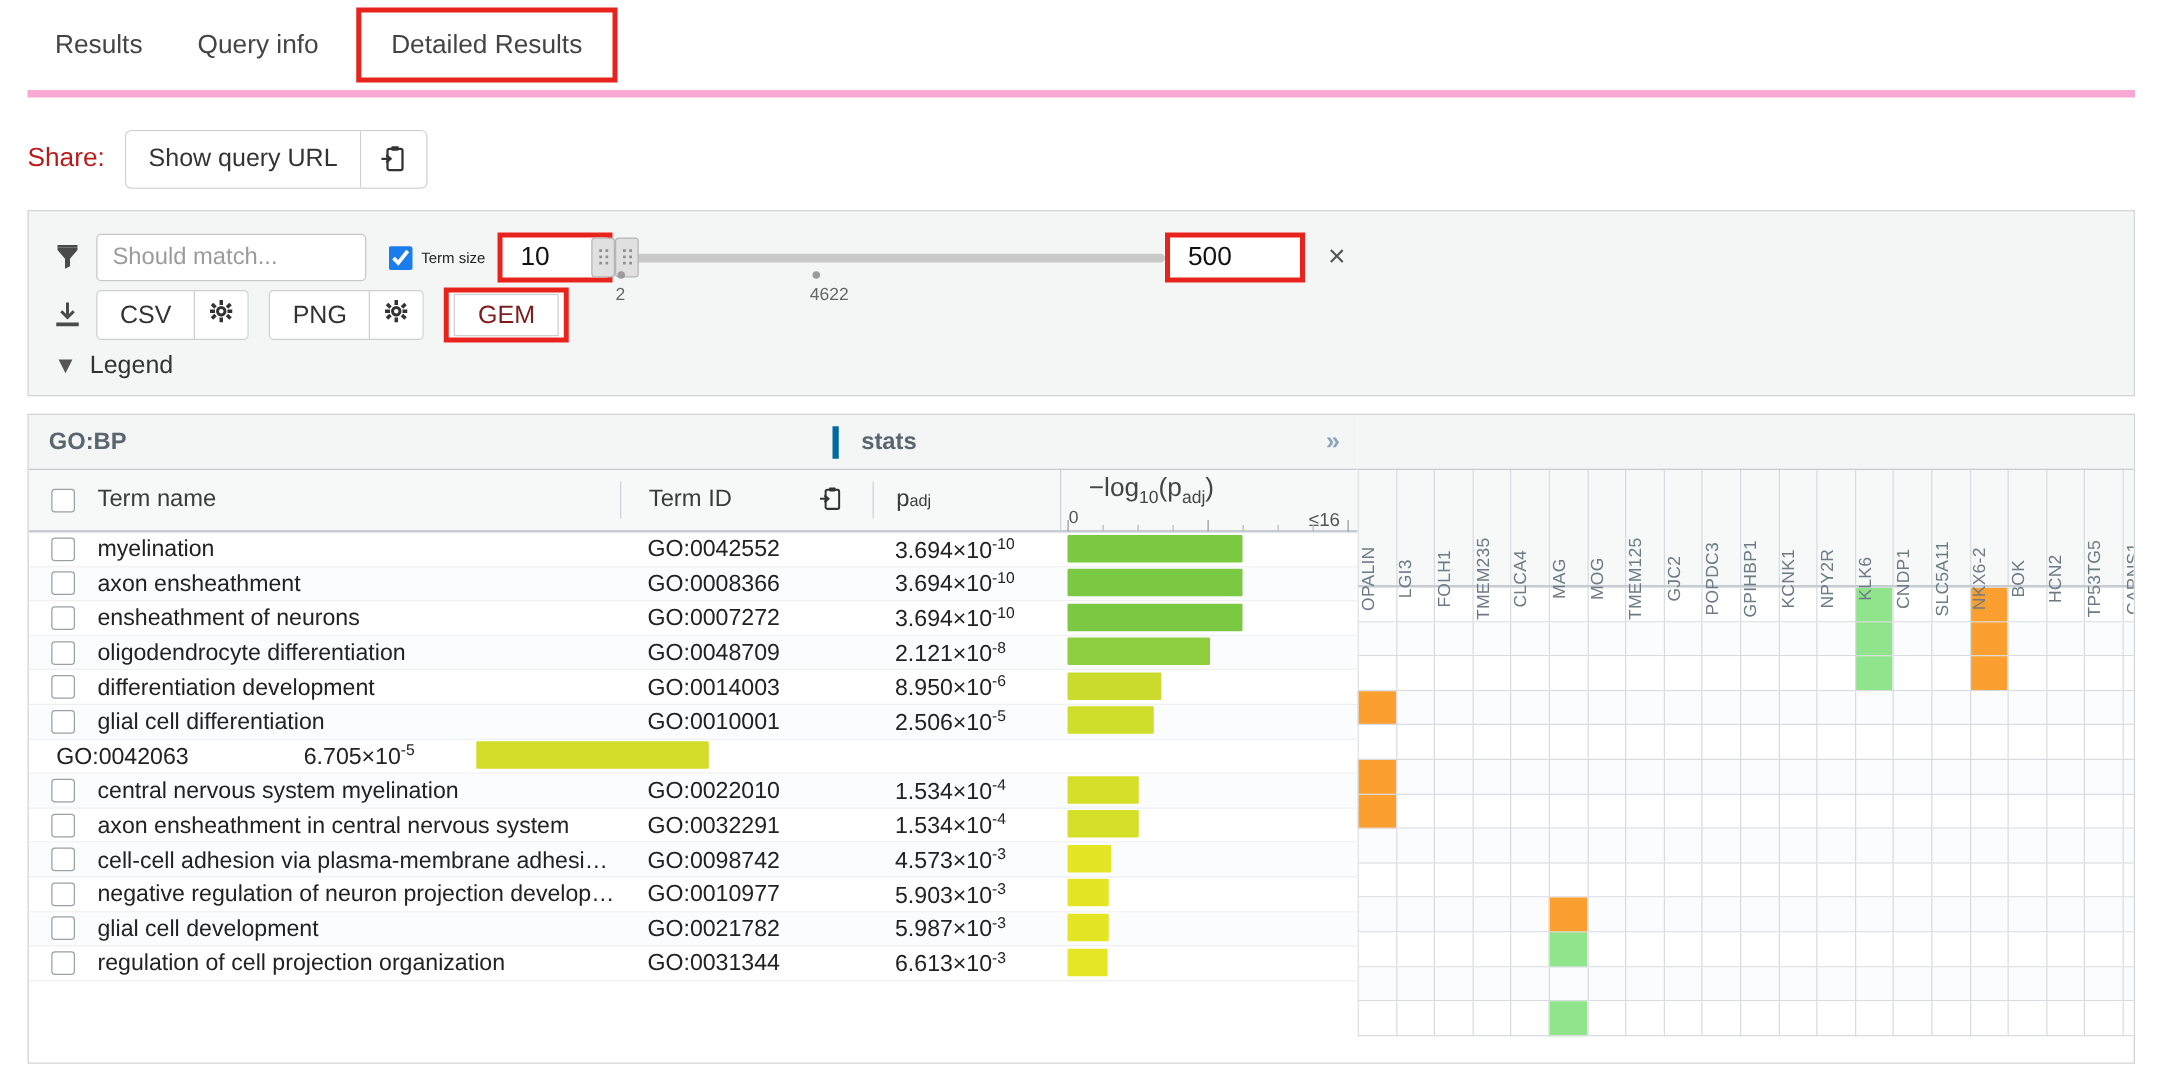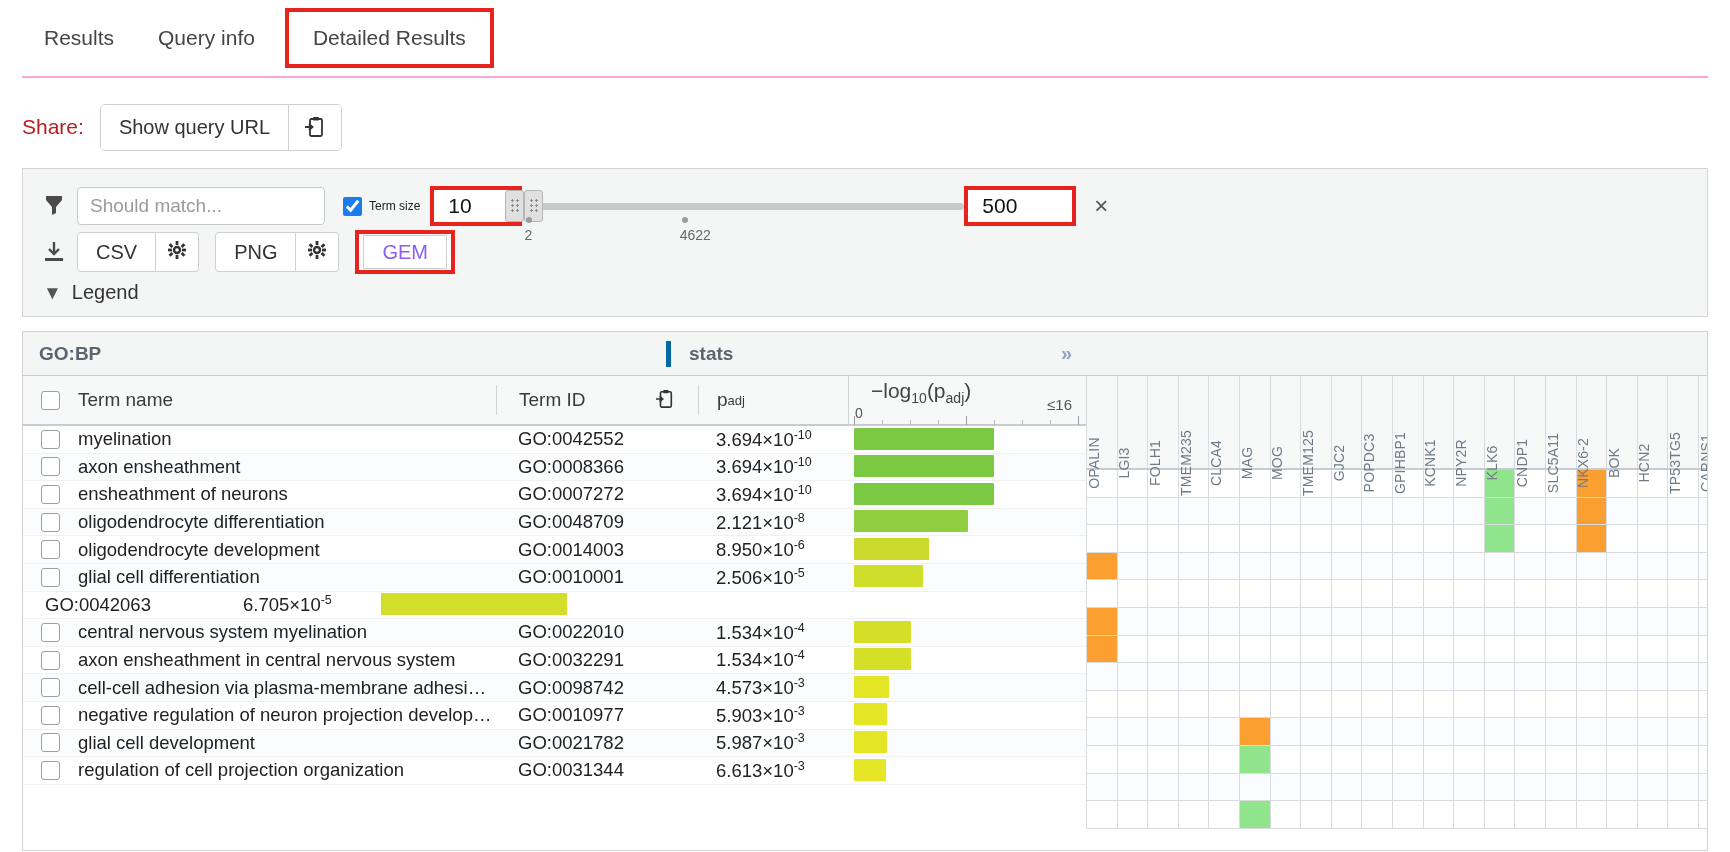--- a/index.html
+++ b/index.html
@@ -10,21 +10,21 @@
     background: #ffffff;
     font-family: "Liberation Sans", sans-serif;
     color: #333;
   }
   .page { position: relative; width: 1730px; height: 852px; }
 
   
   .tabbar {
     position: relative;
     height: 78px;
-    border-bottom: 2px solid #f9a8d4;
+    border-bottom: 6px solid #f9a8d4;
     margin: 0 22px;
     display: flex;
     align-items: center;
   }
   .tab {
     font-size: 21px;
     color: #444;
     padding: 14px 22px;
     white-space: nowrap;
     cursor: pointer;
@@ -82,21 +82,21 @@
     display: flex;
     align-items: center;
     padding: 0 20px;
     min-height: 46px;
   }
   .panel-icon {
     width: 34px; display:flex; align-items:center; justify-content:flex-start;
     color:#555;
   }
   .should-match {
-    width: 248px; height: 38px;
+    width: 216px; height: 38px;
     border: 1px solid #c8c8c8;
     border-radius: 4px;
     background: #fff;
     font-size: 19px;
     color: #9b9b9b;
     padding: 0 12px;
     font-family: "Liberation Sans", sans-serif;
   }
   .should-match::placeholder { color:#9b9b9b; }
   .cb-termsize {
@@ -168,21 +168,21 @@
   .dl-btn.lbl { border-radius: 4px 0 0 4px; }
   .dl-pair { display:flex; margin-right: 16px; }
   .gem-red {
     border: 4px solid #e8231e; background:#fff;
     height: 44px; display:flex; align-items:center; justify-content:center;
     padding: 0 4px;
   }
   .gem-inner {
     border: 1px solid #cfcfcf; background:#fff;
     height: 34px; display:flex; align-items:center; justify-content:center;
-    padding: 0 18px; font-size: 20px; color:#8b5cf6;
+    padding: 0 18px; font-size: 20px; color:#7f1d1d;
   }
   .legend-row { display:flex; align-items:center; padding: 6px 20px 0 20px; }
   .legend-lbl { font-size: 20px; color:#333; margin-left: 10px; }
   .chev { color:#555; font-size: 19px; }
 
   
   .tablewrap {
     margin: 14px 22px 0 22px;
     border: 1px solid #d2d2d2;
     background:#fff;
@@ -220,21 +220,21 @@
   .ch-termname { display:flex; align-items:center; gap:18px; padding-left:18px; width: 473px;}
   .ch-termid { border-left:1px solid #d0d4d8; padding-left: 22px; width: 160px; display:flex; align-items:center; height:30px;}
   .ch-clip { width: 42px; display:flex; align-items:center; }
   .ch-padj { border-left:1px solid #d0d4d8; padding-left: 18px; width: 150px; display:flex; align-items:center; height:30px;}
   .ch-axis { position: relative; flex: 1 1 auto; height: 50px; border-left:1px solid #d0d4d8; }
   .axis-title {
     position:absolute; left: 22px; top: 4px; font-size: 21px; color:#444;
     white-space:nowrap;
   }
   .axis-zero { position:absolute; left: 6px; bottom: 4px; font-size:14px; color:#555;}
-  .axis-max { position:absolute; right: 14px; bottom: 12px; font-size:15px; color:#555;}
+  .axis-max { position:absolute; right: 14px; bottom: 0; font-size:15px; color:#555;}
   .axis-ticks { position:absolute; left:5px; right:8px; bottom:0; height:9px; }
   .axis-ticks i { position:absolute; bottom:0; width:1px; height:5px; background:#b9b9b9; }
   .axis-ticks i.major { height: 9px; background:#9a9a9a; }
 
   .rows { position: relative; }
   .row {
     height: 27.6px;
     display:flex; align-items:center;
     font-size: 18.5px;
     border-bottom: 1px solid #f0f0f0;
@@ -503,21 +503,21 @@
             </div>
             <div class="c-termid">GO:0048709</div>
             <div class="c-padj">2.121×10<sup>-8</sup></div>
             <div class="c-bar">
               <div class="bar" style="width: 48%; background: rgb(142, 206, 63);"></div>
             </div>
           </div>
           <div class="row">
             <div class="c-name">
               <span class="chk"></span>
-              <span class="txt">oligodendrocyte development</span>
+              <span class="txt">differentiation development</span>
             </div>
             <div class="c-termid">GO:0014003</div>
             <div class="c-padj">8.950×10<sup>-6</sup></div>
             <div class="c-bar">
               <div class="bar" style="width: 31.6%; background: rgb(202, 219, 46);"></div>
             </div>
           </div>
           <div class="row">
             <div class="c-name">
               <span class="chk"></span>

